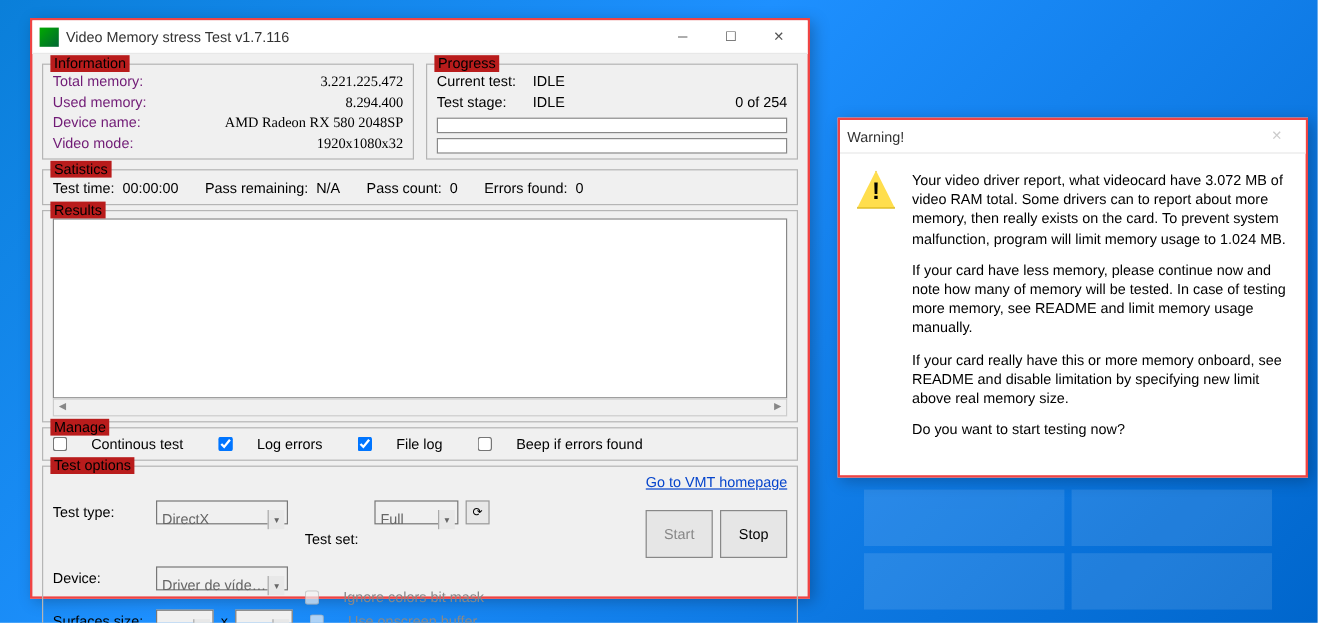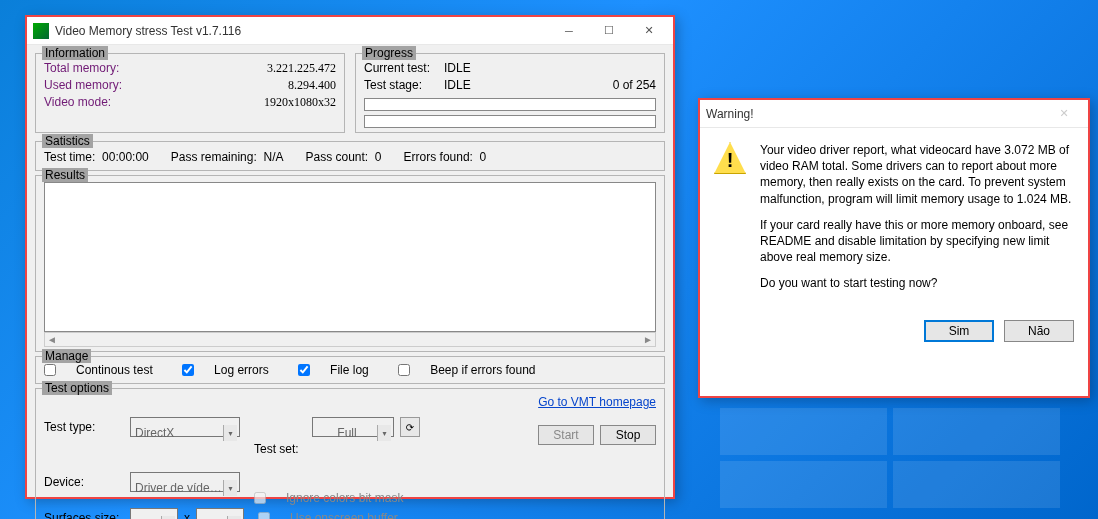--- a/index.html
+++ b/index.html
@@ -45,21 +45,21 @@
 .groupbox {
   border: 1px solid #b5b5b5;
   margin: 4px 2px;
   padding: 6px 8px 4px;
   position: relative;
 }
 .groupbox > .legend {
   position: absolute;
   top: -8px;
   left: 6px;
-  background: #a3a3a3;
+  background: #b91c1c;
   padding: 0 3px;
   font-size: 12px;
 }
 .row-split { display: flex; gap: 6px; }
 .col { flex: 1; }
 
 .kv-row { display: flex; justify-content: space-between; padding: 1px 0; line-height: 15px; }
 .kv-row .k { color: #701a75; }
 .kv-row .v { text-align: right; font-family: Liberation Serif, serif; }
 
@@ -92,21 +92,21 @@
   display: inline-flex; align-items: center;
   border: 1px solid #777; background: #fff; height: 20px;
   padding: 12px 2px 0 4px; min-width: 0;
 }
 .combo.disabled { background: #f0f0f0; color: #666; }
 .combo .cv { flex: 1; font-size: 12px; overflow: hidden; text-overflow: ellipsis; white-space: nowrap; }
 .combo .cd { width: 14px; height: 16px; border-left: 1px solid #aaa; background: #e8e8e8; display: flex; align-items: center; justify-content: center; font-size: 8px; }
 .tiny-btn { width: 20px; height: 20px; border: 1px solid #999; background: #e8e8e8; display: flex; align-items: center; justify-content: center; font-size: 10px; }
 
 .action-btn {
-  border: 1px solid #888; background: #e6e6e6; width: 56px; height: 20px;
+  border: 1px solid #888; background: #e6e6e6; width: 56px; height: 40px;
   display: flex; align-items: center; justify-content: center; font-size: 12px;
 }
 .action-btn.disabled { color: #888; }
 
 a.link { color: #0645cc; text-decoration: underline; font-size: 12px; }
 
 .dialog-body { display: flex; padding: 14px 14px 10px; gap: 14px; }
 .warn-icon {
   width: 32px; height: 32px; flex-shrink: 0;
   background: #ffde4d;
@@ -152,20 +152,24 @@
         <span class="legend">Information</span>
         <div class="kv-row">
             <span class="k">Total memory:</span>
             <span class="v">3.221.225.472</span>
           </div>
         <div class="kv-row">
             <span class="k">Used memory:</span>
             <span class="v">8.294.400</span>
           </div>
         <div class="kv-row">
+            <span class="k">Device name:</span>
+            <span class="v">AMD Radeon RX 580 2048SP</span>
+          </div>
+        <div class="kv-row">
             <span class="k">Video mode:</span>
             <span class="v">1920x1080x32</span>
           </div>
       </div>
       <div class="groupbox col">
         <span class="legend">Progress</span>
         <div class="prog-row">
           <span class="prog-label">Current test:</span>
           <span class="prog-val">IDLE</span>
         </div>
@@ -222,21 +226,21 @@
       <span class="legend">Test options</span>
       <div style="display:flex; gap:8px;">
         <div style="flex:1;">
           <div class="opts-row">
             <span class="opts-label">Test type:</span>
             <div class="combo disabled" style="width:110px;">
                 <span class="cv">DirectX</span>
                 <span class="cd">▾</span>
               </div>
             <span class="opts-label" style="width:52px; margin-left:8px;margin-top:44px;">Test set:</span>
-            <div class="combo disabled" style="width:82px;text-align:center;">
+            <div class="combo disabled" style="width:70px;">
                 <span class="cv">Full</span>
                 <span class="cd">▾</span>
               </div>
             <div class="tiny-btn">⟳</div>
           </div>
           <div class="opts-row">
             <span class="opts-label">Device:</span>
             <div class="combo disabled" style="width:110px;">
                 <span class="cv">Driver de vídeo prim</span>
                 <span class="cd">▾</span>
@@ -277,21 +281,18 @@
 
 <div class="window win-dialog">
   <div class="titlebar" style="background:#fff;">
     <span class="title-text">Warning!</span>
     <div class="win-btn" style="color:#ccc;">✕</div>
   </div>
   <div class="dialog-body">
     <div class="warn-icon">!</div>
     <div class="dialog-text">
       <p>Your video driver report, what videocard have 3.072 MB of video RAM total. Some drivers can to report about more memory, then really exists on the card. To prevent system malfunction, program will limit memory usage to 1.024 MB.</p>
+      <p>If your card have less memory, please continue now and note how many of memory will be tested. In case of testing more memory, see README and limit memory usage manually.</p>
       <p>If your card really have this or more memory onboard, see README and disable limitation by specifying new limit above real memory size.</p>
       <p>Do you want to start testing now?</p>
     </div>
   </div>
-  <div class="dialog-buttons">
-    <div class="dlg-btn default">Sim</div>
-    <div class="dlg-btn">Não</div>
-  </div>
 </div>
 
 </body></html>

